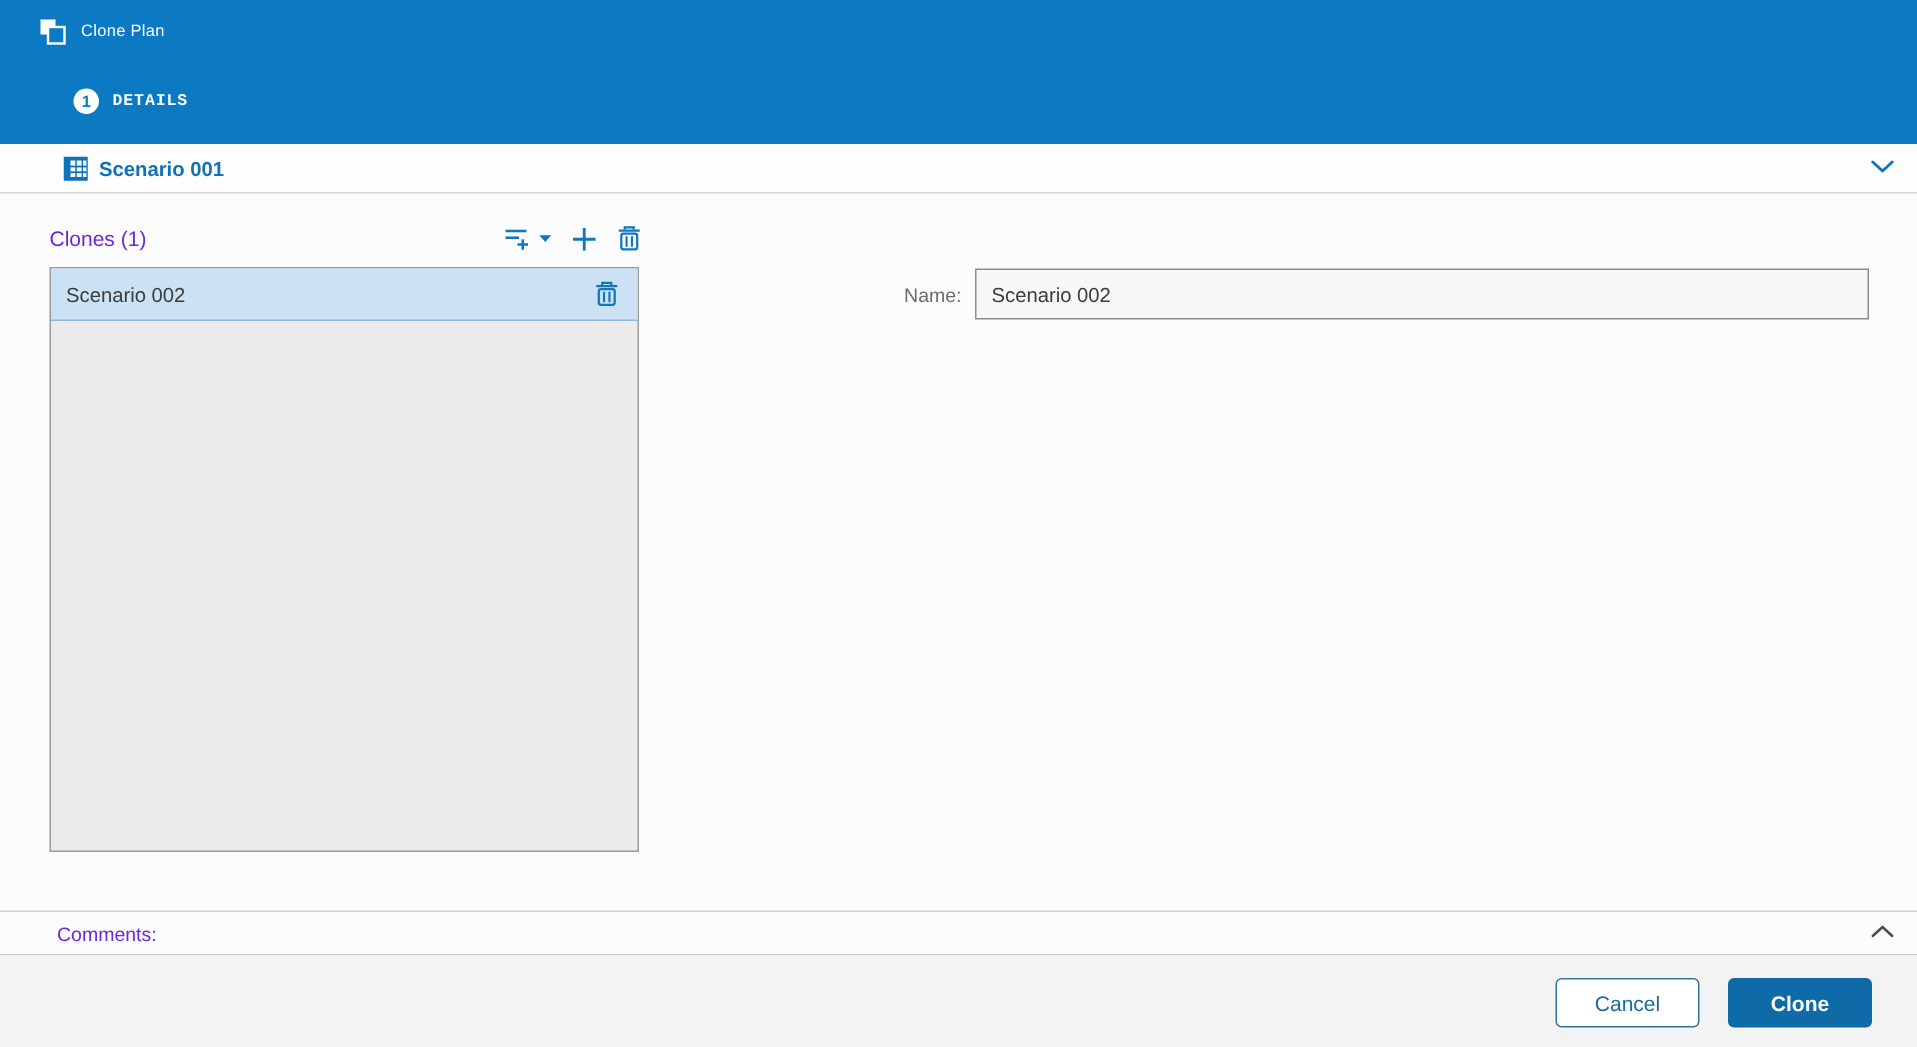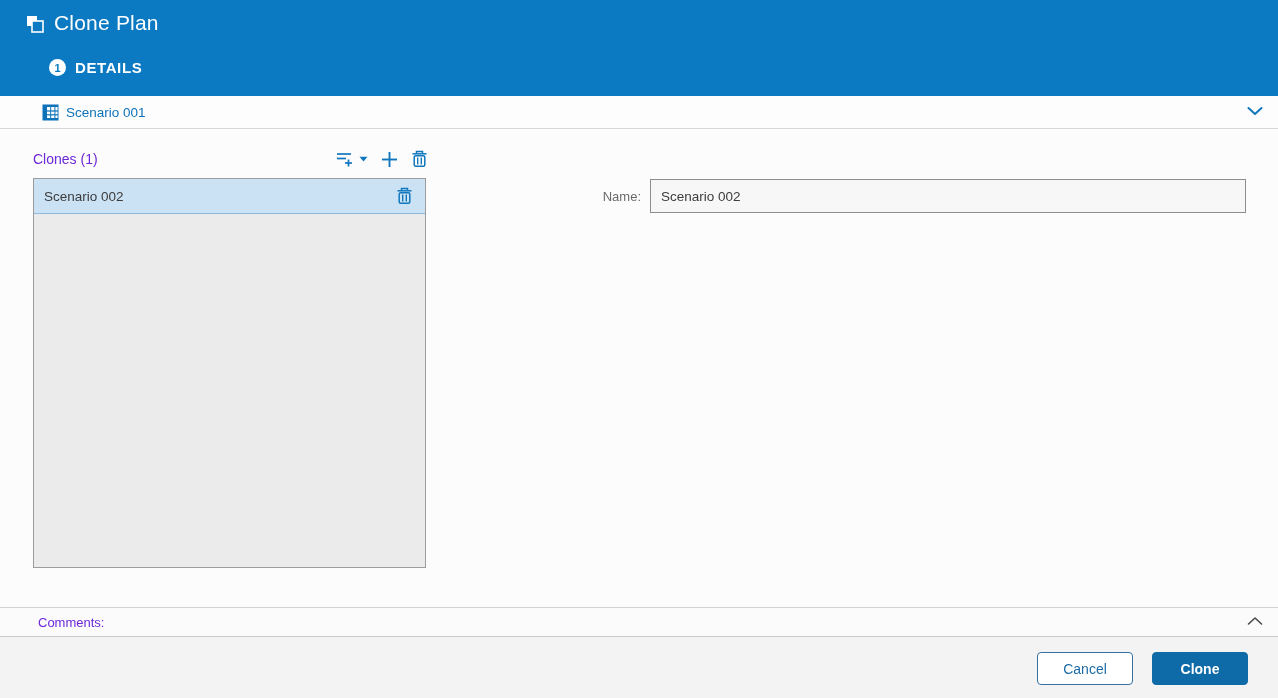--- a/index.html
+++ b/index.html
@@ -3,30 +3,30 @@
 <meta charset="utf-8">
 <style>
   * { margin: 0; padding: 0; box-sizing: border-box; }
   html, body { width: 1278px; height: 698px; }
   body { font-family: "Liberation Sans", "DejaVu Sans", sans-serif; background: #fff; }
   .dialog { position: relative; width: 1278px; height: 698px; background: #fcfcfc; overflow: hidden; }
 
   
   .header { position: absolute; left: 0; top: 0; width: 1278px; height: 96px; background: #0c7ac3; }
   .title-row { position: absolute; left: 26px; top: 11px; display: flex; align-items: center; gap: 9px; }
-  .title { color: #ffffff; font-size: 21px; font-weight: 400; letter-spacing: 0.2px; }
+  .title { color: #ffffff; font-size: 11px; font-weight: 400; letter-spacing: 0.2px; }
   .step-row { position: absolute; left: 49px; top: 59px; display: flex; align-items: center; gap: 9px; }
   .step-circle { width: 17px; height: 17px; border-radius: 50%; background: #ffffff; color: #0c7ac3;
     font-size: 11px; font-weight: 700; display: flex; align-items: center; justify-content: center; }
-  .step-label { color: #ffffff; font-size: 15px; font-weight: 700; letter-spacing: 0.6px; }
+  .step-label { color: #ffffff; font-size: 11px; font-weight: 700; letter-spacing: 0.6px; font-family: Liberation Mono, monospace; }
 
   
   .scenario-bar { position: absolute; left: 0; top: 96px; width: 1278px; height: 33px; background: #fdfdfd;
     border-bottom: 1px solid #d8d8d8; display: flex; align-items: center; }
-  .scenario-left { display: flex; align-items: center; gap: 7px; margin-left: 42px; }
+  .scenario-left { display: flex; align-items: center; gap: 7px; margin-left: 42px; font-weight: bold; }
   .scenario-label { color: #0d72b9; font-size: 13.5px; }
   .scenario-chevron { position: absolute; right: 15px; top: 10px; cursor: pointer; }
 
   
   .clones-heading { position: absolute; left: 33px; top: 151px; font-size: 14px; color: #6d28d9; }
   .clones-toolbar { position: absolute; left: 336px; top: 147px; width: 92px; height: 24px;
     display: flex; align-items: center; justify-content: space-between; }
   .tb-btn { display: flex; align-items: center; cursor: pointer; }
 
   

